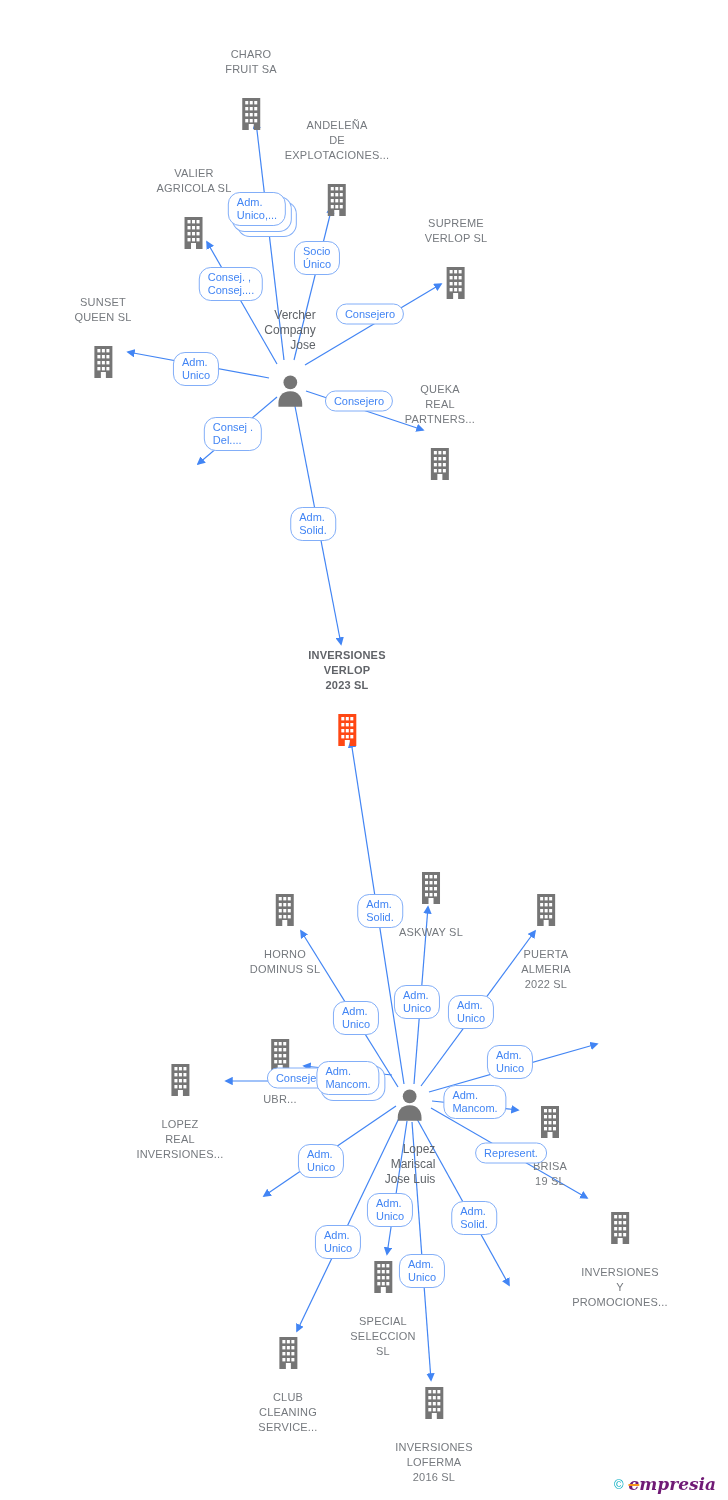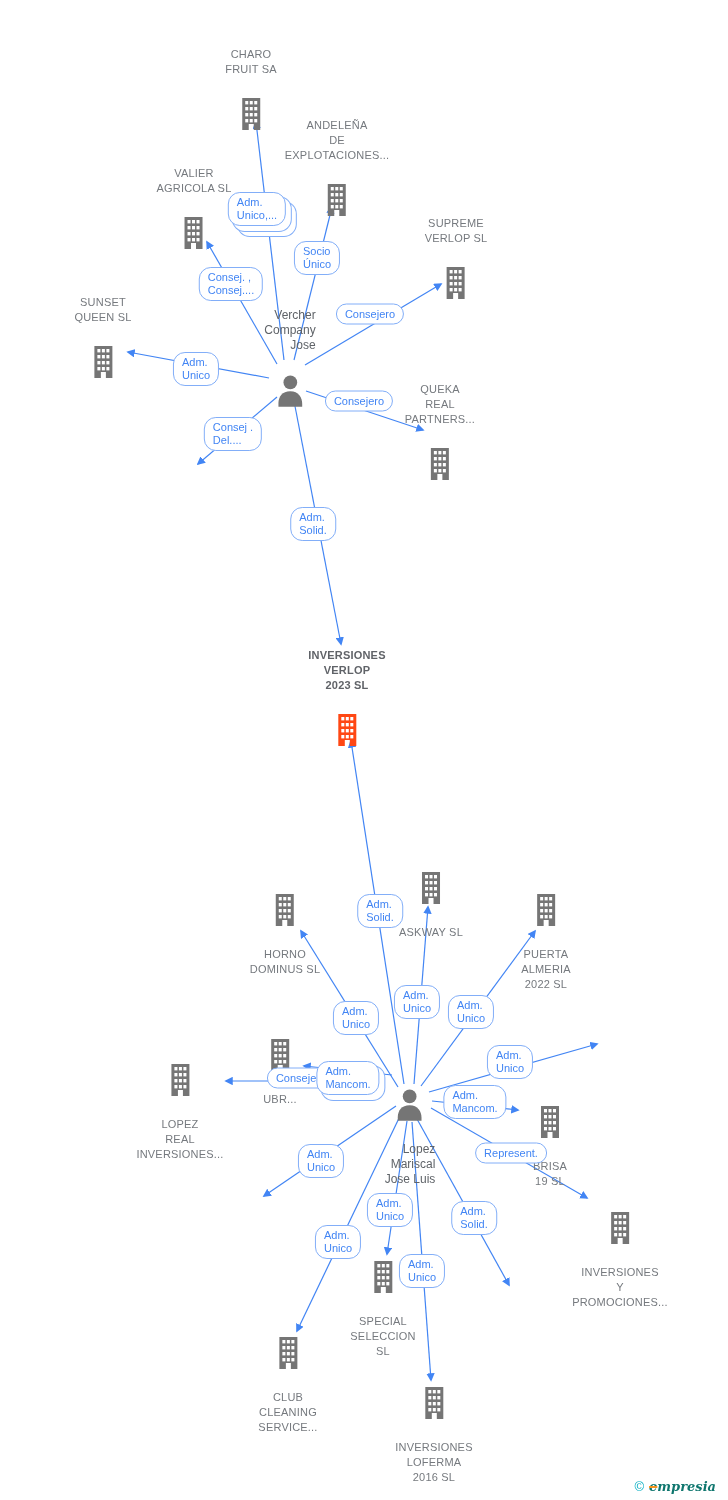--- a/index.html
+++ b/index.html
@@ -20,21 +20,21 @@
           border:1px solid #82AEF8;color:#4285F4;border-radius:12px;padding:3px 8px;
           font-size:11px;line-height:13px;text-align:left;white-space:pre-line;
           z-index:3;cursor:pointer;}
   .stacked{box-shadow:5px 5px 0 0 #ffffff, 5px 5px 0 1px #82AEF8;}
   .stacked2{box-shadow:5px 5px 0 0 #ffffff, 5px 5px 0 1px #82AEF8,
             10px 10px 0 0 #ffffff, 10px 10px 0 1px #82AEF8;}
   .footer{position:absolute;right:12px;bottom:6px;display:flex;align-items:center;
           gap:5px;z-index:4;}
   .copy{color:#00ACC1;font-size:13px;}
   .logo{font-family:"DejaVu Serif", serif;font-style:italic;font-weight:bold;
-        font-size:13px;color:#0f766e;}
+        font-size:17px;color:#701a75;}
   .logo-e{text-decoration:line-through;text-decoration-color:#F7941D;text-decoration-thickness:2px;}
 </style>
 </head>
 <body>
 
 <div class="canvas">
 
   <svg class="edges" width="728" height="1500" viewBox="0 0 728 1500" xmlns="http://www.w3.org/2000/svg">
     <defs>
       <marker id="arr" viewBox="0 0 10 10" refX="8" refY="5" markerWidth="7" markerHeight="7" orient="auto">

